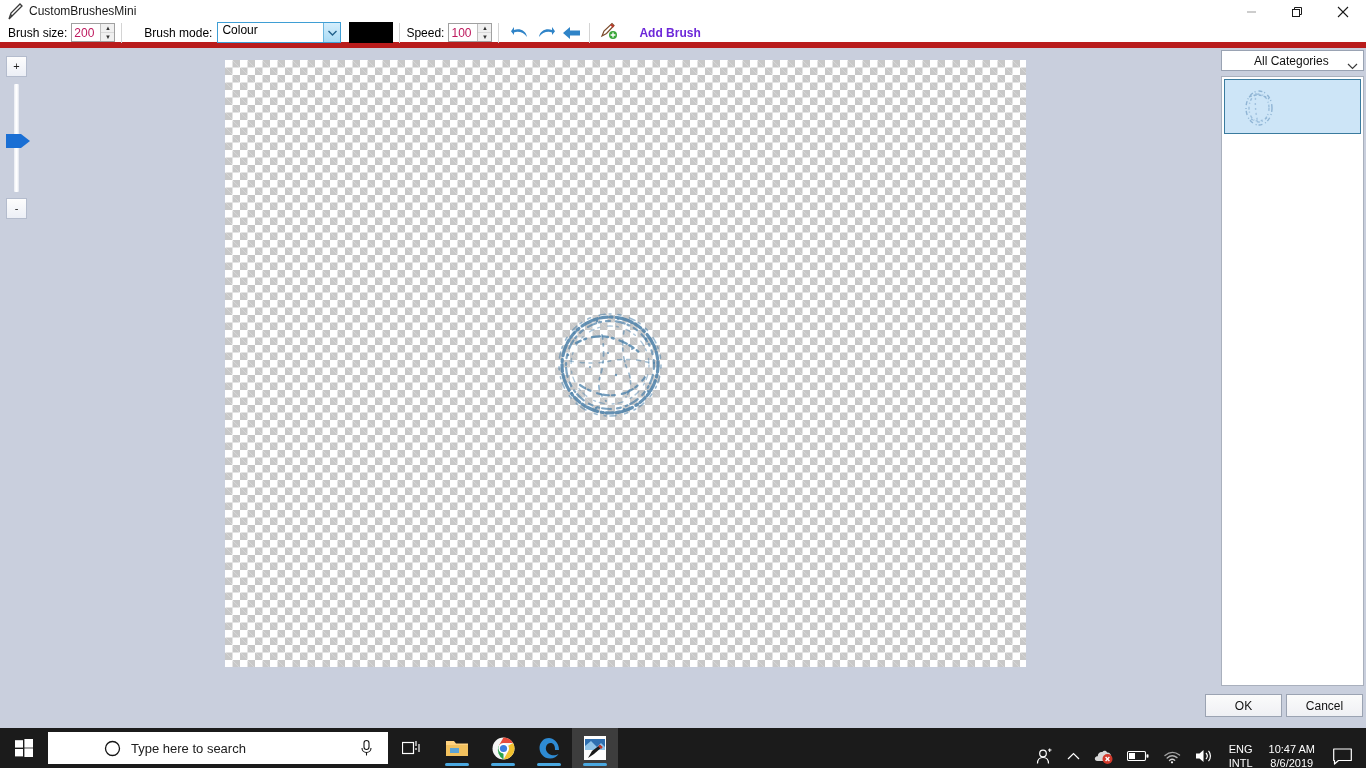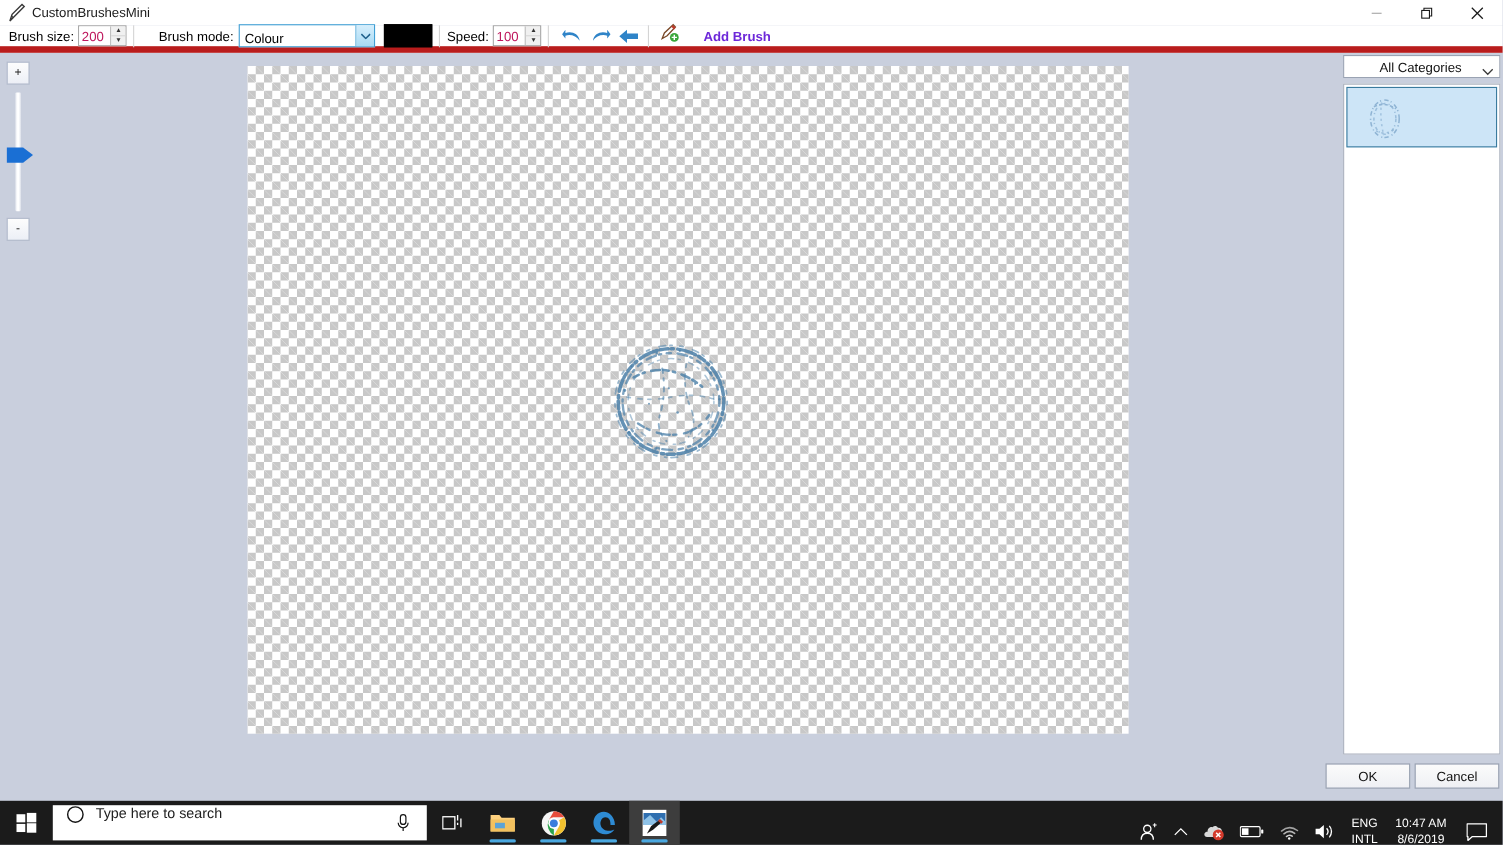--- a/index.html
+++ b/index.html
@@ -90,21 +90,21 @@
     background: #d4d4d4;
     margin: 0 6px;
   }
 
   #brush-mode-combo {
     position: relative;
     width: 124px; height: 21px;
     margin-left: 5px;
     border: 1px solid #3f9ed4;
     background: #fff;
-    display: flex; align-items: flex-end;
+    display: flex; align-items: flex-start;
   }
   #brush-mode-value {
     font-size: 12px; color: #000;
     padding-left: 4px;
   }
   #brush-mode-arrow {
     position: absolute; right: 0; top: 0;
     width: 17px; height: 19px;
     background: linear-gradient(#d5eefc,#a8daf4);
     border-left: 1px solid #6cb6de;
@@ -235,22 +235,23 @@
     background: #1b1b1b;
     display: flex; align-items: center;
   }
   #start-button {
     width: 48px; height: 40px;
     display: flex; align-items: center; justify-content: center;
   }
   #search-box {
     width: 340px; height: 32px;
     background: #ffffff;
-    display: flex; align-items: flex-start;
+    display: flex; align-items: center;
     position: relative;
+    padding-left: 44px;
   }
   #search-icon-wrap { margin-left: 12px; display: flex; }
   #search-placeholder {
     font-size: 13px; color: #202020;
     margin-left: 10px;
   }
   #mic-icon-wrap { position: absolute; right: 14px; top: 7px; }
   .task-icon {
     width: 46px; height: 40px;
     display: flex; align-items: center; justify-content: center;

